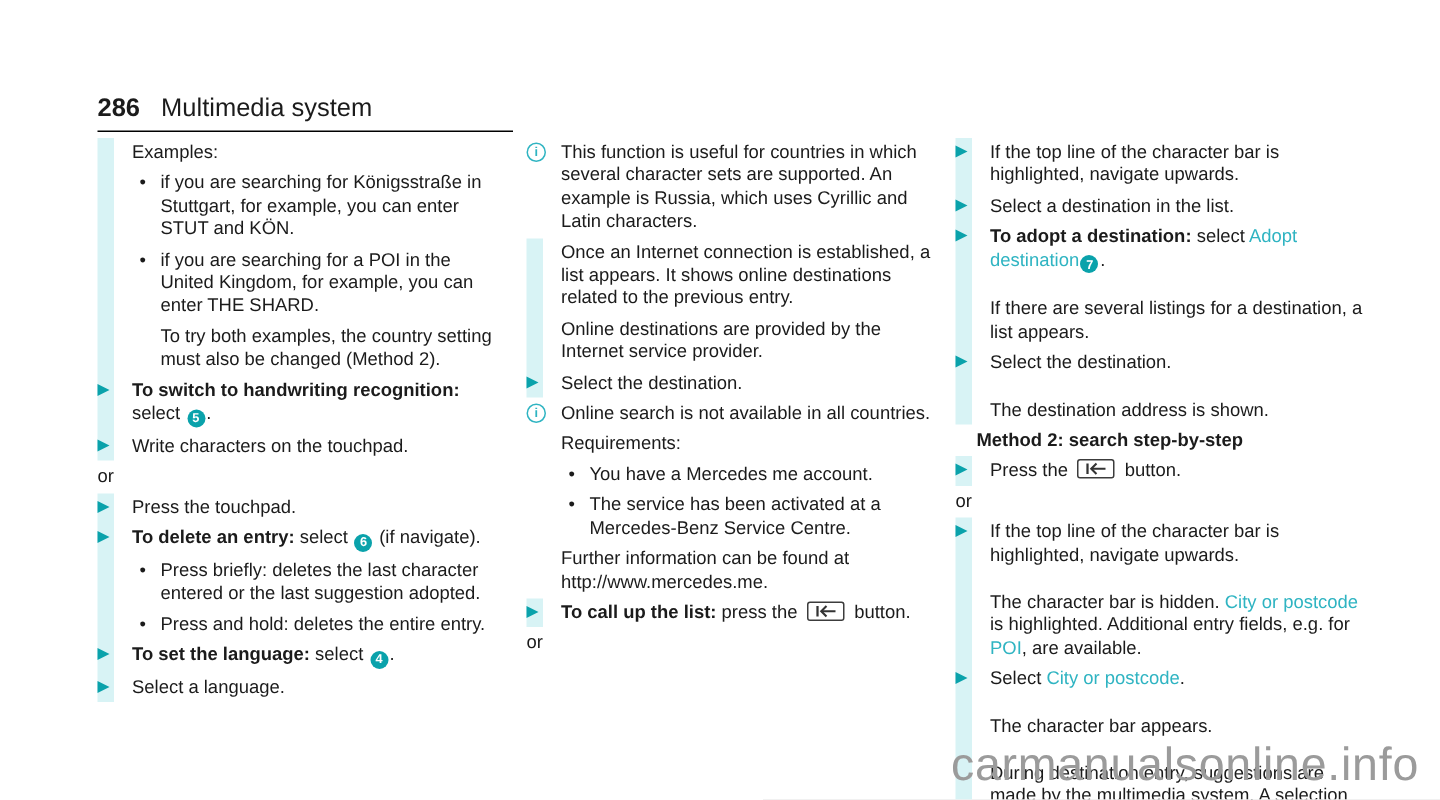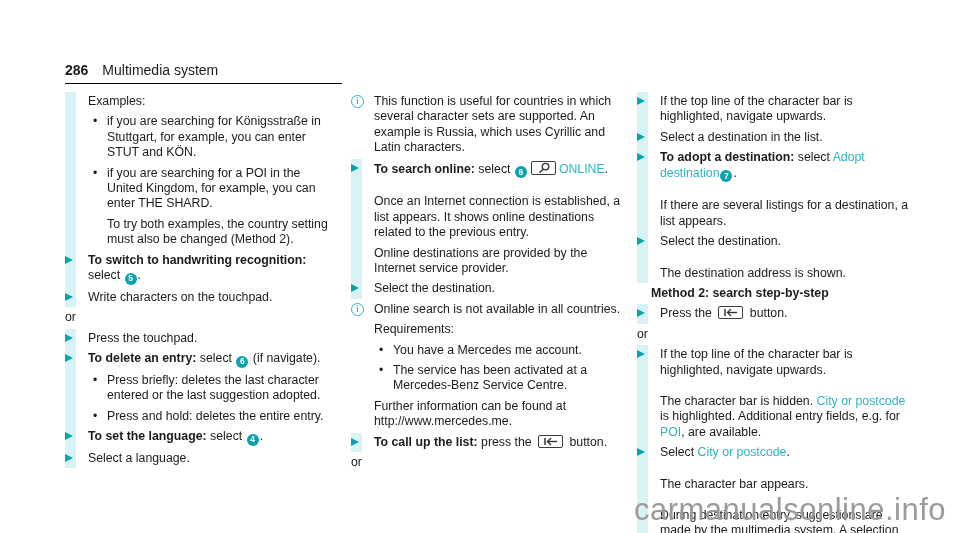--- a/index.html
+++ b/index.html
@@ -1,19 +1,19 @@
 <!DOCTYPE html>
 <html style="--accent: #0AA2AB; --link: #2FB4C2; --bar: #D8F3F5;"><head>
 <meta charset="utf-8">
 <style>
   html,body{margin:0;padding:0;background:#e8e8e8;}
   .page{position:relative;width:960px;height:533px;background:#ffffff;
         font-family:"Liberation Sans",sans-serif;color:#1b1b1b;overflow:hidden;}
   .header{position:absolute;left:65px;top:62px;width:277px;
-          border-bottom:1.5px solid #000;padding-bottom:5px;font-size:14px;}
+          border-bottom:1.5px solid #000;padding-bottom:5px;font-size:17px;}
   .header .num{font-weight:bold;margin-right:14px;}
   .cols{position:absolute;left:65px;top:94px;display:flex;gap:13px;align-items:flex-start;}
   .col{width:273px;font-size:12.3px;line-height:15.4px;}
   .block{position:relative;margin-top:5px;}
   .col .block:first-child{margin-top:0;}
   .block.marked::before{content:"";position:absolute;left:0;top:-2px;bottom:-2px;
         width:11px;background:var(--bar);}
   .item{position:relative;padding-left:23px;margin-top:5px;}
   .block .item:first-child{margin-top:0;}
   .item.tight{margin-top:16px;}
@@ -79,26 +79,20 @@
           <div class="item arrow"><span class="marker">
               <span class="arrow-glyph"></span>
             </span><span>Select a language.</span></div>
         </div>
       </div>
       <div class="col">
         <div class="block">
           <div class="item info"><span class="marker info-glyph">i</span><span>This function is useful for countries in which several character sets are supported. An example is Russia, which uses Cyrillic and Latin characters.</span></div>
         </div>
         <div class="block marked">
-          <div class="item arrow"><span class="marker">
-              <span class="arrow-glyph"></span>
-            </span><span class="seg-b">To search online:</span><span> select </span><span class="badge">6</span><span class="key"><svg width="21" height="12" viewBox="0 0 21 12">
-                <circle cx="12.5" cy="4.6" r="3.3" fill="none" stroke="#333" stroke-width="1.3"></circle>
-                <line x1="10.1" y1="7.2" x2="6.5" y2="10.8" stroke="#333" stroke-width="1.4"></line>
-              </svg></span><span class="seg-link">ONLINE</span><span>.</span></div>
           <div class="item para tight"><span>Once an Internet connection is established, a list appears. It shows online destinations related to the previous entry.</span></div>
           <div class="item para"><span>Online destinations are provided by the Internet service provider.</span></div>
           <div class="item arrow"><span class="marker">
               <span class="arrow-glyph"></span>
             </span><span>Select the destination.</span></div>
         </div>
         <div class="block">
           <div class="item info"><span class="marker info-glyph">i</span><span>Online search is not available in all countries.</span></div>
           <div class="item para"><span>Requirements:</span></div>
           <div class="item bullet"><span class="marker">•</span><span>You have a Mercedes me account.</span></div>

